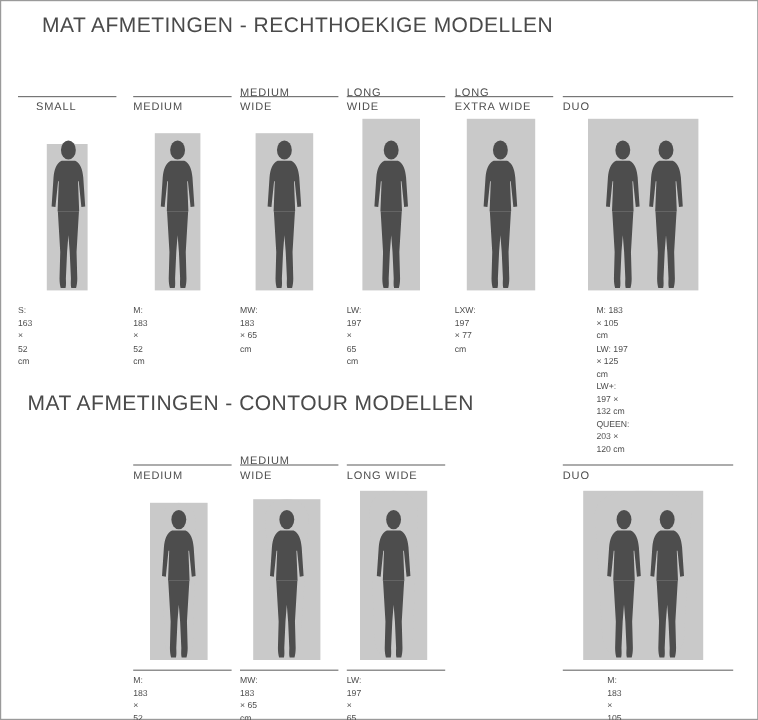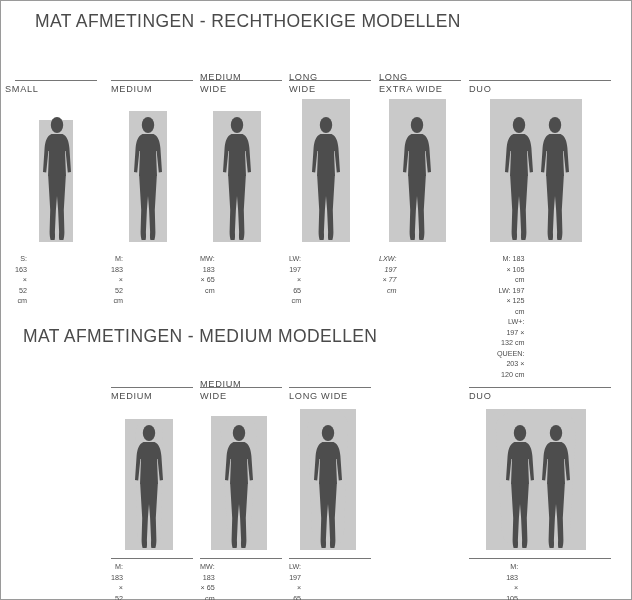--- a/index.html
+++ b/index.html
@@ -62,31 +62,30 @@
   }
   .person {
     position: absolute;
   }
   .caption {
     position: absolute;
     font-size: 7.2px;
     color: #4d4d4d;
     line-height: 10.5px;
     white-space: pre-line;
-    text-align: right;
   }
 </style>
 </head>
 <body>
 
 <div id="page">
 
   <div class="section-title" id="title-1">MAT AFMETINGEN - RECHTHOEKIGE MODELLEN</div>
 
-  <div class="col-label" style="left:4px; top:63px;text-align:center;">SMALL</div>
+  <div class="col-label" style="left:29px; top:63px;text-align:center;">SMALL</div>
   <div class="rule" style="left:14px; top:79px; width:82px;"></div>
 
   <div class="col-label" style="left:110px; top:63px;">MEDIUM</div>
   <div class="rule" style="left:110px; top:79px; width:82px;"></div>
 
   <div class="col-label" style="left:199px; top:51px;">MEDIUM
 WIDE</div>
   <div class="rule" style="left:199px; top:79px; width:82px;"></div>
 
   <div class="col-label" style="left:288px; top:51px;">LONG
@@ -150,21 +149,21 @@
 
   <div class="figgroup">
     <div class="matbox" style="left:388px; top:98px; width:57px; height:143px;"></div>
     <svg class="person" style="left:397px; top:113px;" width="38" height="128" viewBox="0 0 38 128">
       <g fill="#4d4d4d">
         <ellipse cx="19" cy="11" rx="6.2" ry="8"></ellipse>
         <path d="M13.4 20 C9 22 7.2 27 6.6 34 L5 58 L8.2 58.6 L10.4 37 L11 37 L10 62 L28 62 L27 37 L27.6 37 L29.8 58.6 L33 58 L31.4 34 C30.8 27 29 22 24.6 20 Z"></path>
         <path d="M10.2 62 L12.2 96 L11.6 118 C11.6 121 12 124 12.6 126 L16.6 126 C17.2 124 17 121 16.9 118 L17.9 96 L19 82 L20.1 96 L21.1 118 C21 121 20.8 124 21.4 126 L25.4 126 C26 124 26.4 121 26.4 118 L25.8 96 L27.8 62 Z"></path>
       </g>
     </svg>
-    <div class="caption" style="left:378px; top:253px;font-style:italic;">LXW: 197 × 77 cm</div>
+    <div class="caption" style="left:378px; top:253px;">LXW: 197 × 77 cm</div>
   </div>
 
   <div class="figgroup">
     <div class="matbox" style="left:489px; top:98px; width:92px; height:143px;"></div>
     <svg class="person" style="left:499px; top:113px;" width="38" height="128" viewBox="0 0 38 128">
       <g fill="#4d4d4d">
         <ellipse cx="19" cy="11" rx="6.2" ry="8"></ellipse>
         <path d="M13.4 20 C9 22 7.2 27 6.6 34 L5 58 L8.2 58.6 L10.4 37 L11 37 L10 62 L28 62 L27 37 L27.6 37 L29.8 58.6 L33 58 L31.4 34 C30.8 27 29 22 24.6 20 Z"></path>
         <path d="M10.2 62 L12.2 96 L11.6 118 C11.6 121 12 124 12.6 126 L16.6 126 C17.2 124 17 121 16.9 118 L17.9 96 L19 82 L20.1 96 L21.1 118 C21 121 20.8 124 21.4 126 L25.4 126 C26 124 26.4 121 26.4 118 L25.8 96 L27.8 62 Z"></path>
       </g>
@@ -175,21 +174,21 @@
         <path d="M13.4 20 C9 22 7.2 27 6.6 34 L5 58 L8.2 58.6 L10.4 37 L11 37 L10 62 L28 62 L27 37 L27.6 37 L29.8 58.6 L33 58 L31.4 34 C30.8 27 29 22 24.6 20 Z"></path>
         <path d="M10.2 62 L12.2 96 L11.6 118 C11.6 121 12 124 12.6 126 L16.6 126 C17.2 124 17 121 16.9 118 L17.9 96 L19 82 L20.1 96 L21.1 118 C21 121 20.8 124 21.4 126 L25.4 126 C26 124 26.4 121 26.4 118 L25.8 96 L27.8 62 Z"></path>
       </g>
     </svg>
     <div class="caption" style="left:496px; top:253px;">M: 183 × 105 cm
 LW: 197 × 125 cm
 LW+: 197 × 132 cm
 QUEEN: 203 × 120 cm</div>
   </div>
 
-  <div class="section-title" id="title-2">MAT AFMETINGEN - MEDIUM MODELLEN</div>
+  <div class="section-title" id="title-2">MAT AFMETINGEN - CONTOUR MODELLEN</div>
 
   <div class="col-label" style="left:110px; top:370px;">MEDIUM</div>
   <div class="rule" style="left:110px; top:386px; width:82px;"></div>
 
   <div class="col-label" style="left:199px; top:358px;">MEDIUM
 WIDE</div>
   <div class="rule" style="left:199px; top:386px; width:82px;"></div>
 
   <div class="col-label" style="left:288px; top:370px;">LONG WIDE</div>
   <div class="rule" style="left:288px; top:386px; width:82px;"></div>

